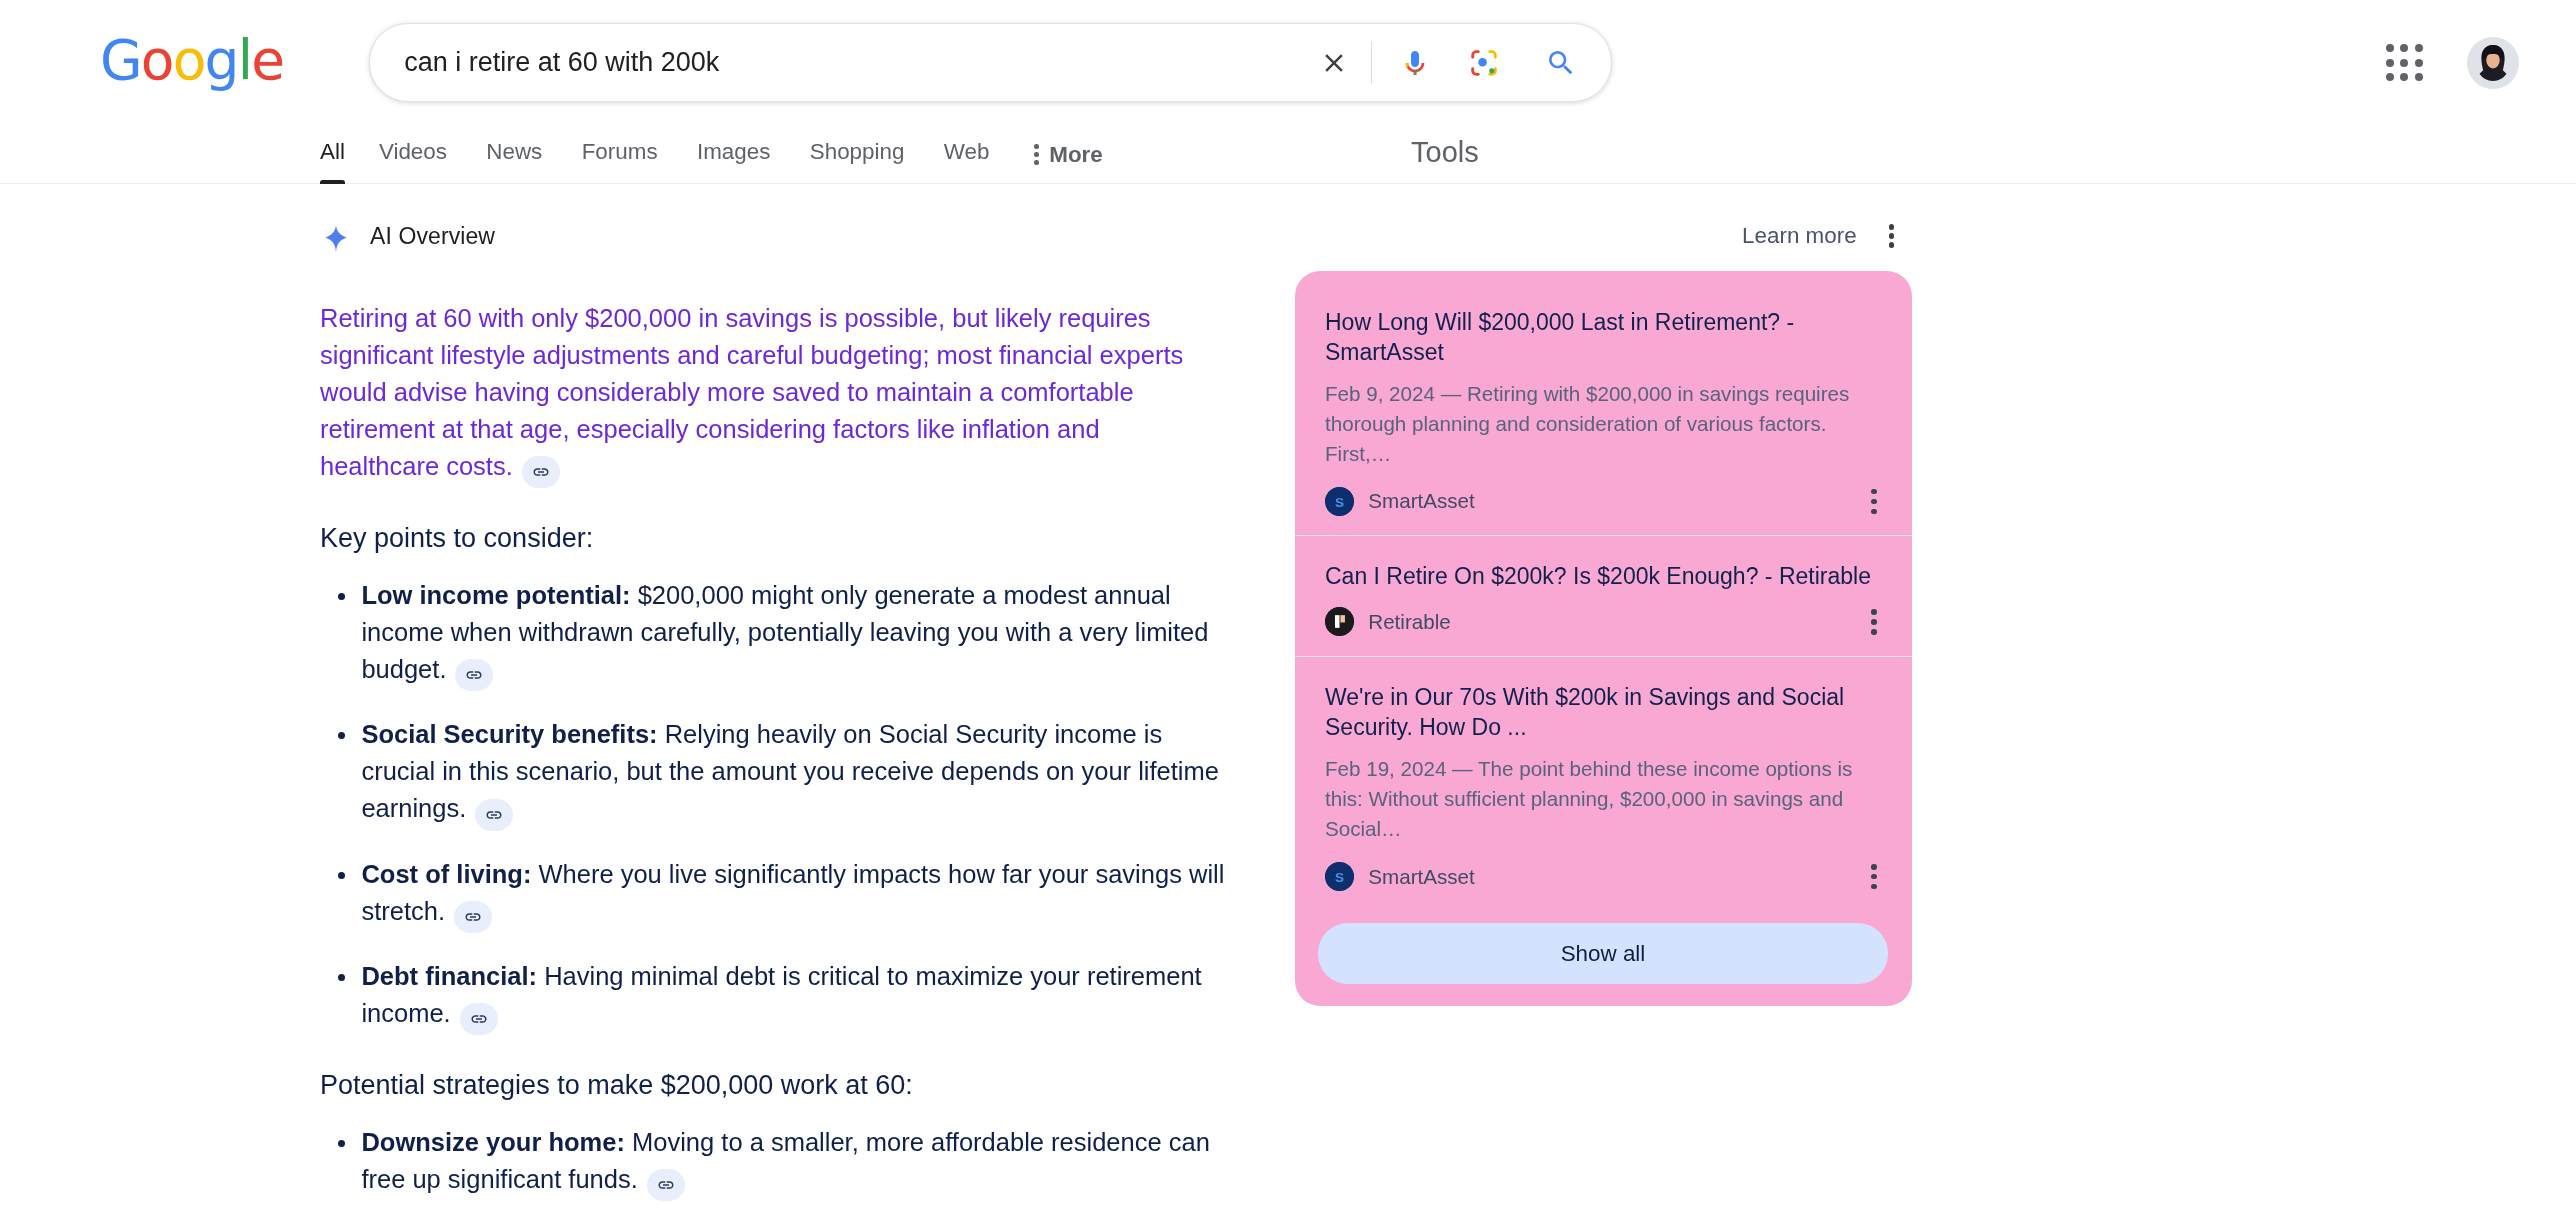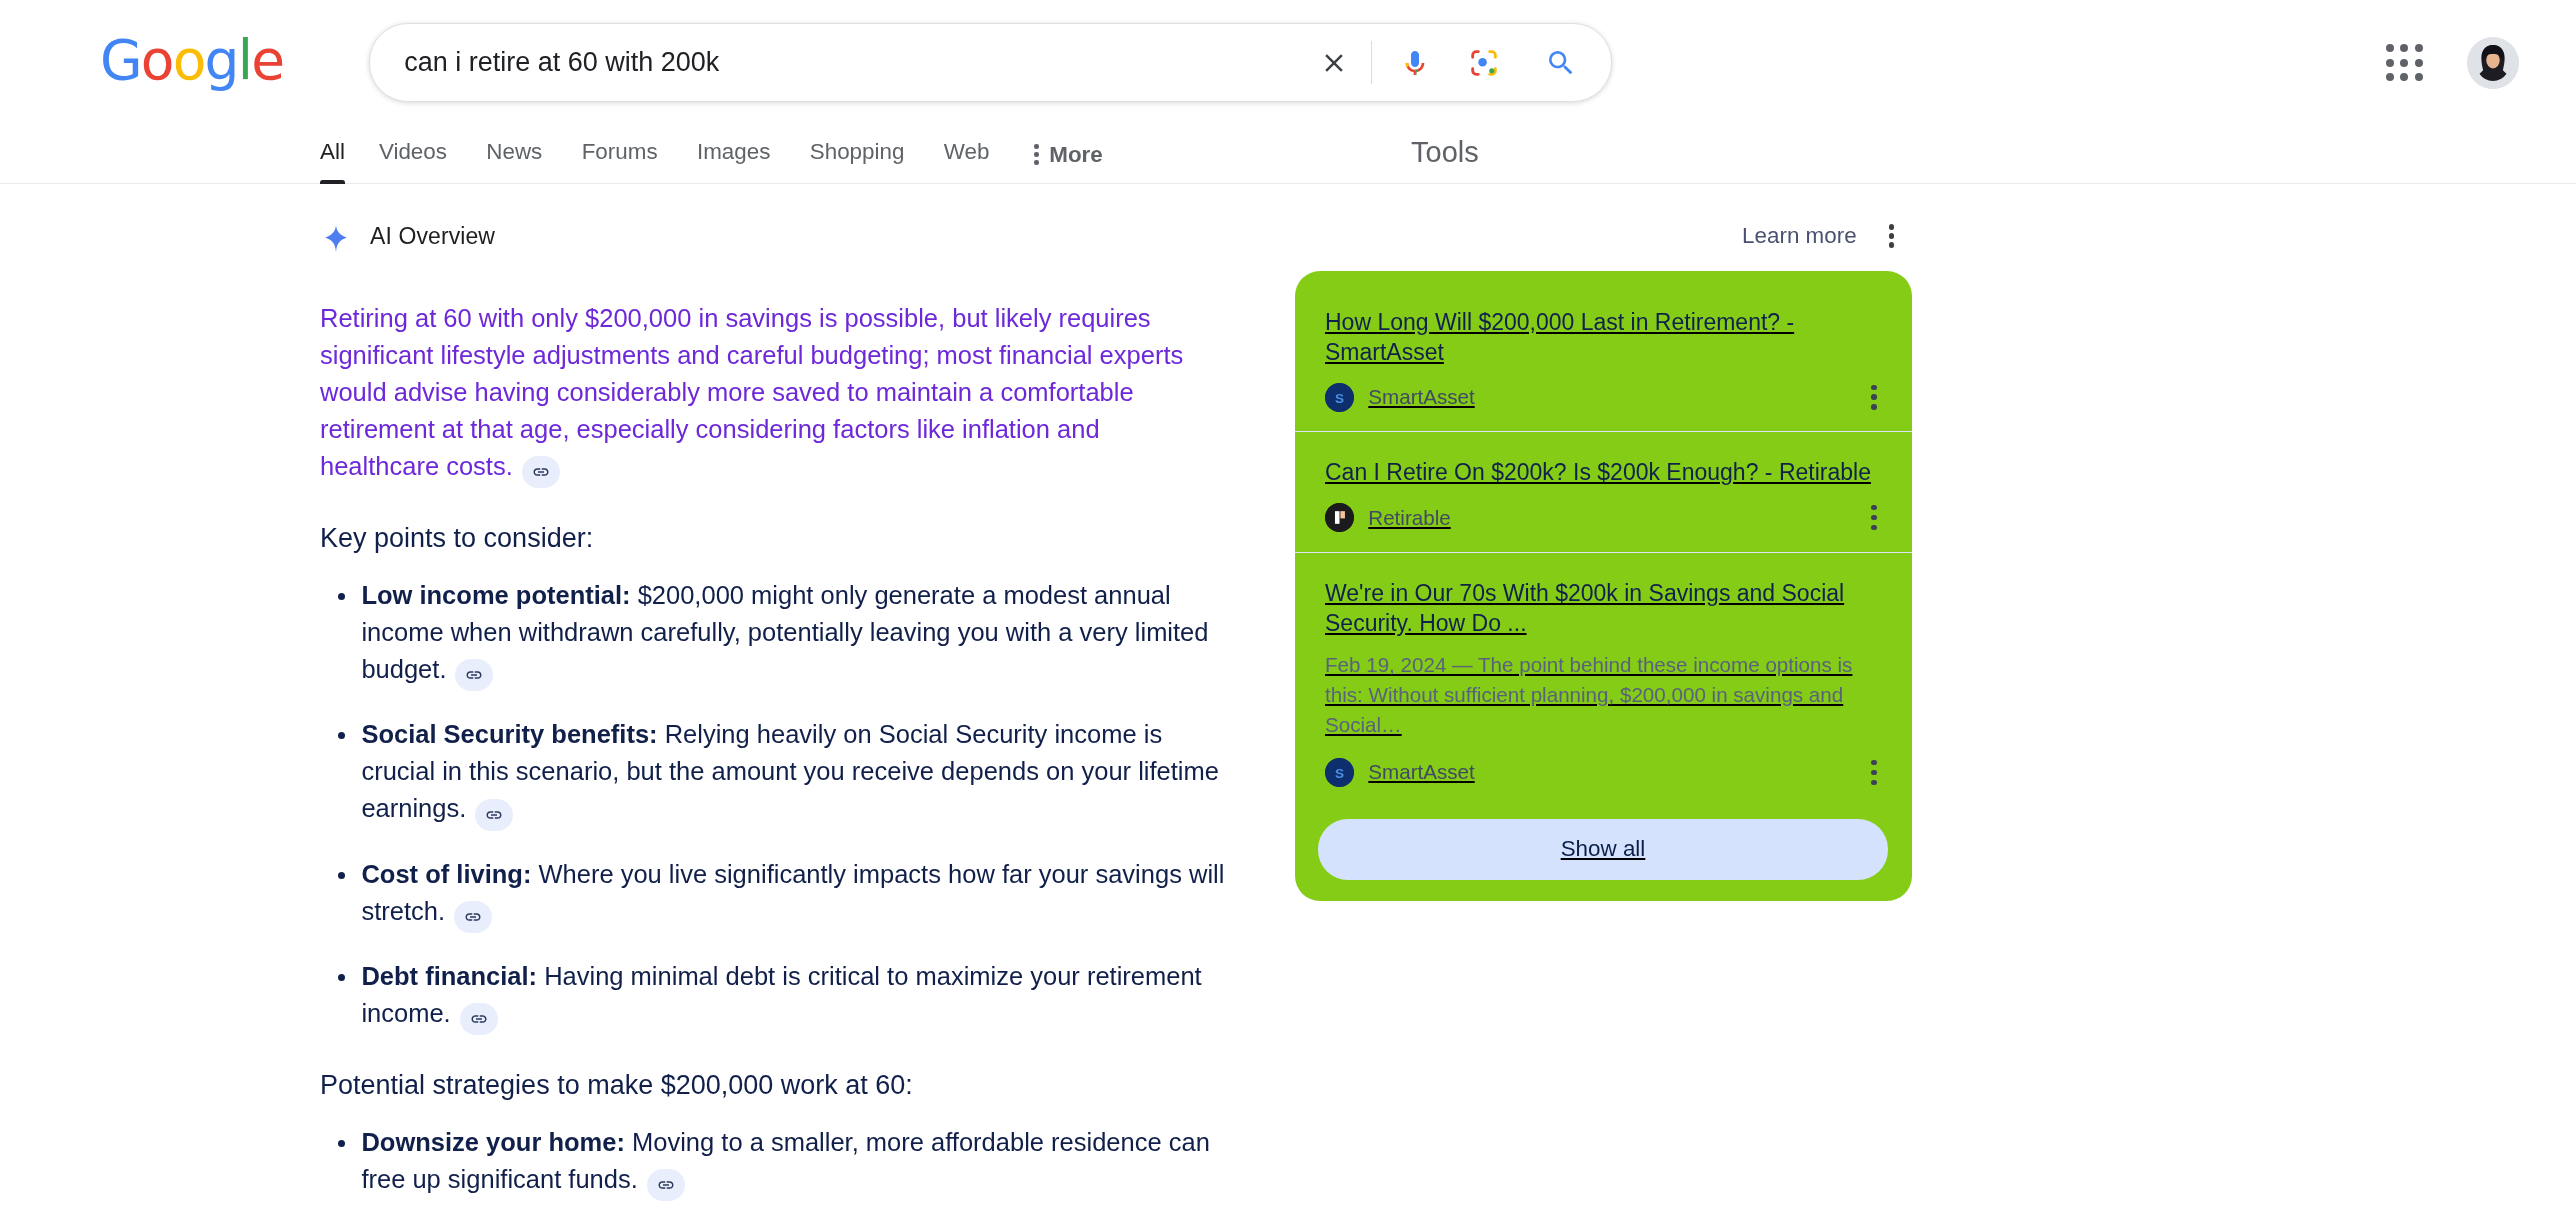--- a/index.html
+++ b/index.html
@@ -241,25 +241,24 @@
     cursor: pointer;
   }
 
   
   .right-col {
     margin-left: 63px;
     width: 617px;
     padding-top: 48px;
   }
   .sources-panel {
-    background: #84cc16;
+    background: #f9a8d4;
     border-radius: 25px;
     padding: 10.7px 0 16px 0;
     width: 617px;
-    text-decoration: underline;
   }
   .source-card {
     padding: 25px 30px 16px 30px;
     position: relative;
     cursor: pointer;
   }
   .source-card + .source-card { border-top: 0.9px solid #dbe3f7; }
   .src-title {
     font-size: 23px;
     line-height: 30px;
@@ -478,20 +477,21 @@
       </ul>
 
     </div>
   </div>
 
   <div class="right-col">
     <div class="sources-panel">
 
       <div class="source-card">
         <div class="src-title">How Long Will $200,000 Last in Retirement? - SmartAsset</div>
+        <div class="src-snippet">Feb 9, 2024 — Retiring with $200,000 in savings requires thorough planning and consideration of various factors. First,…</div>
         <div class="src-foot">
           <span class="favicon fav-sa">
             <svg width="29" height="29" viewBox="0 0 32 32">
                 <circle cx="16" cy="16" r="16" fill="#0d2f6e"></circle>
                 <text x="16" y="22" font-size="15" fill="#4a90e2" text-anchor="middle" font-family="Liberation Sans, sans-serif" font-weight="bold">S</text>
               </svg>
           </span>
           <span class="src-name">SmartAsset</span>
           <span class="src-menu">
               <i></i>

